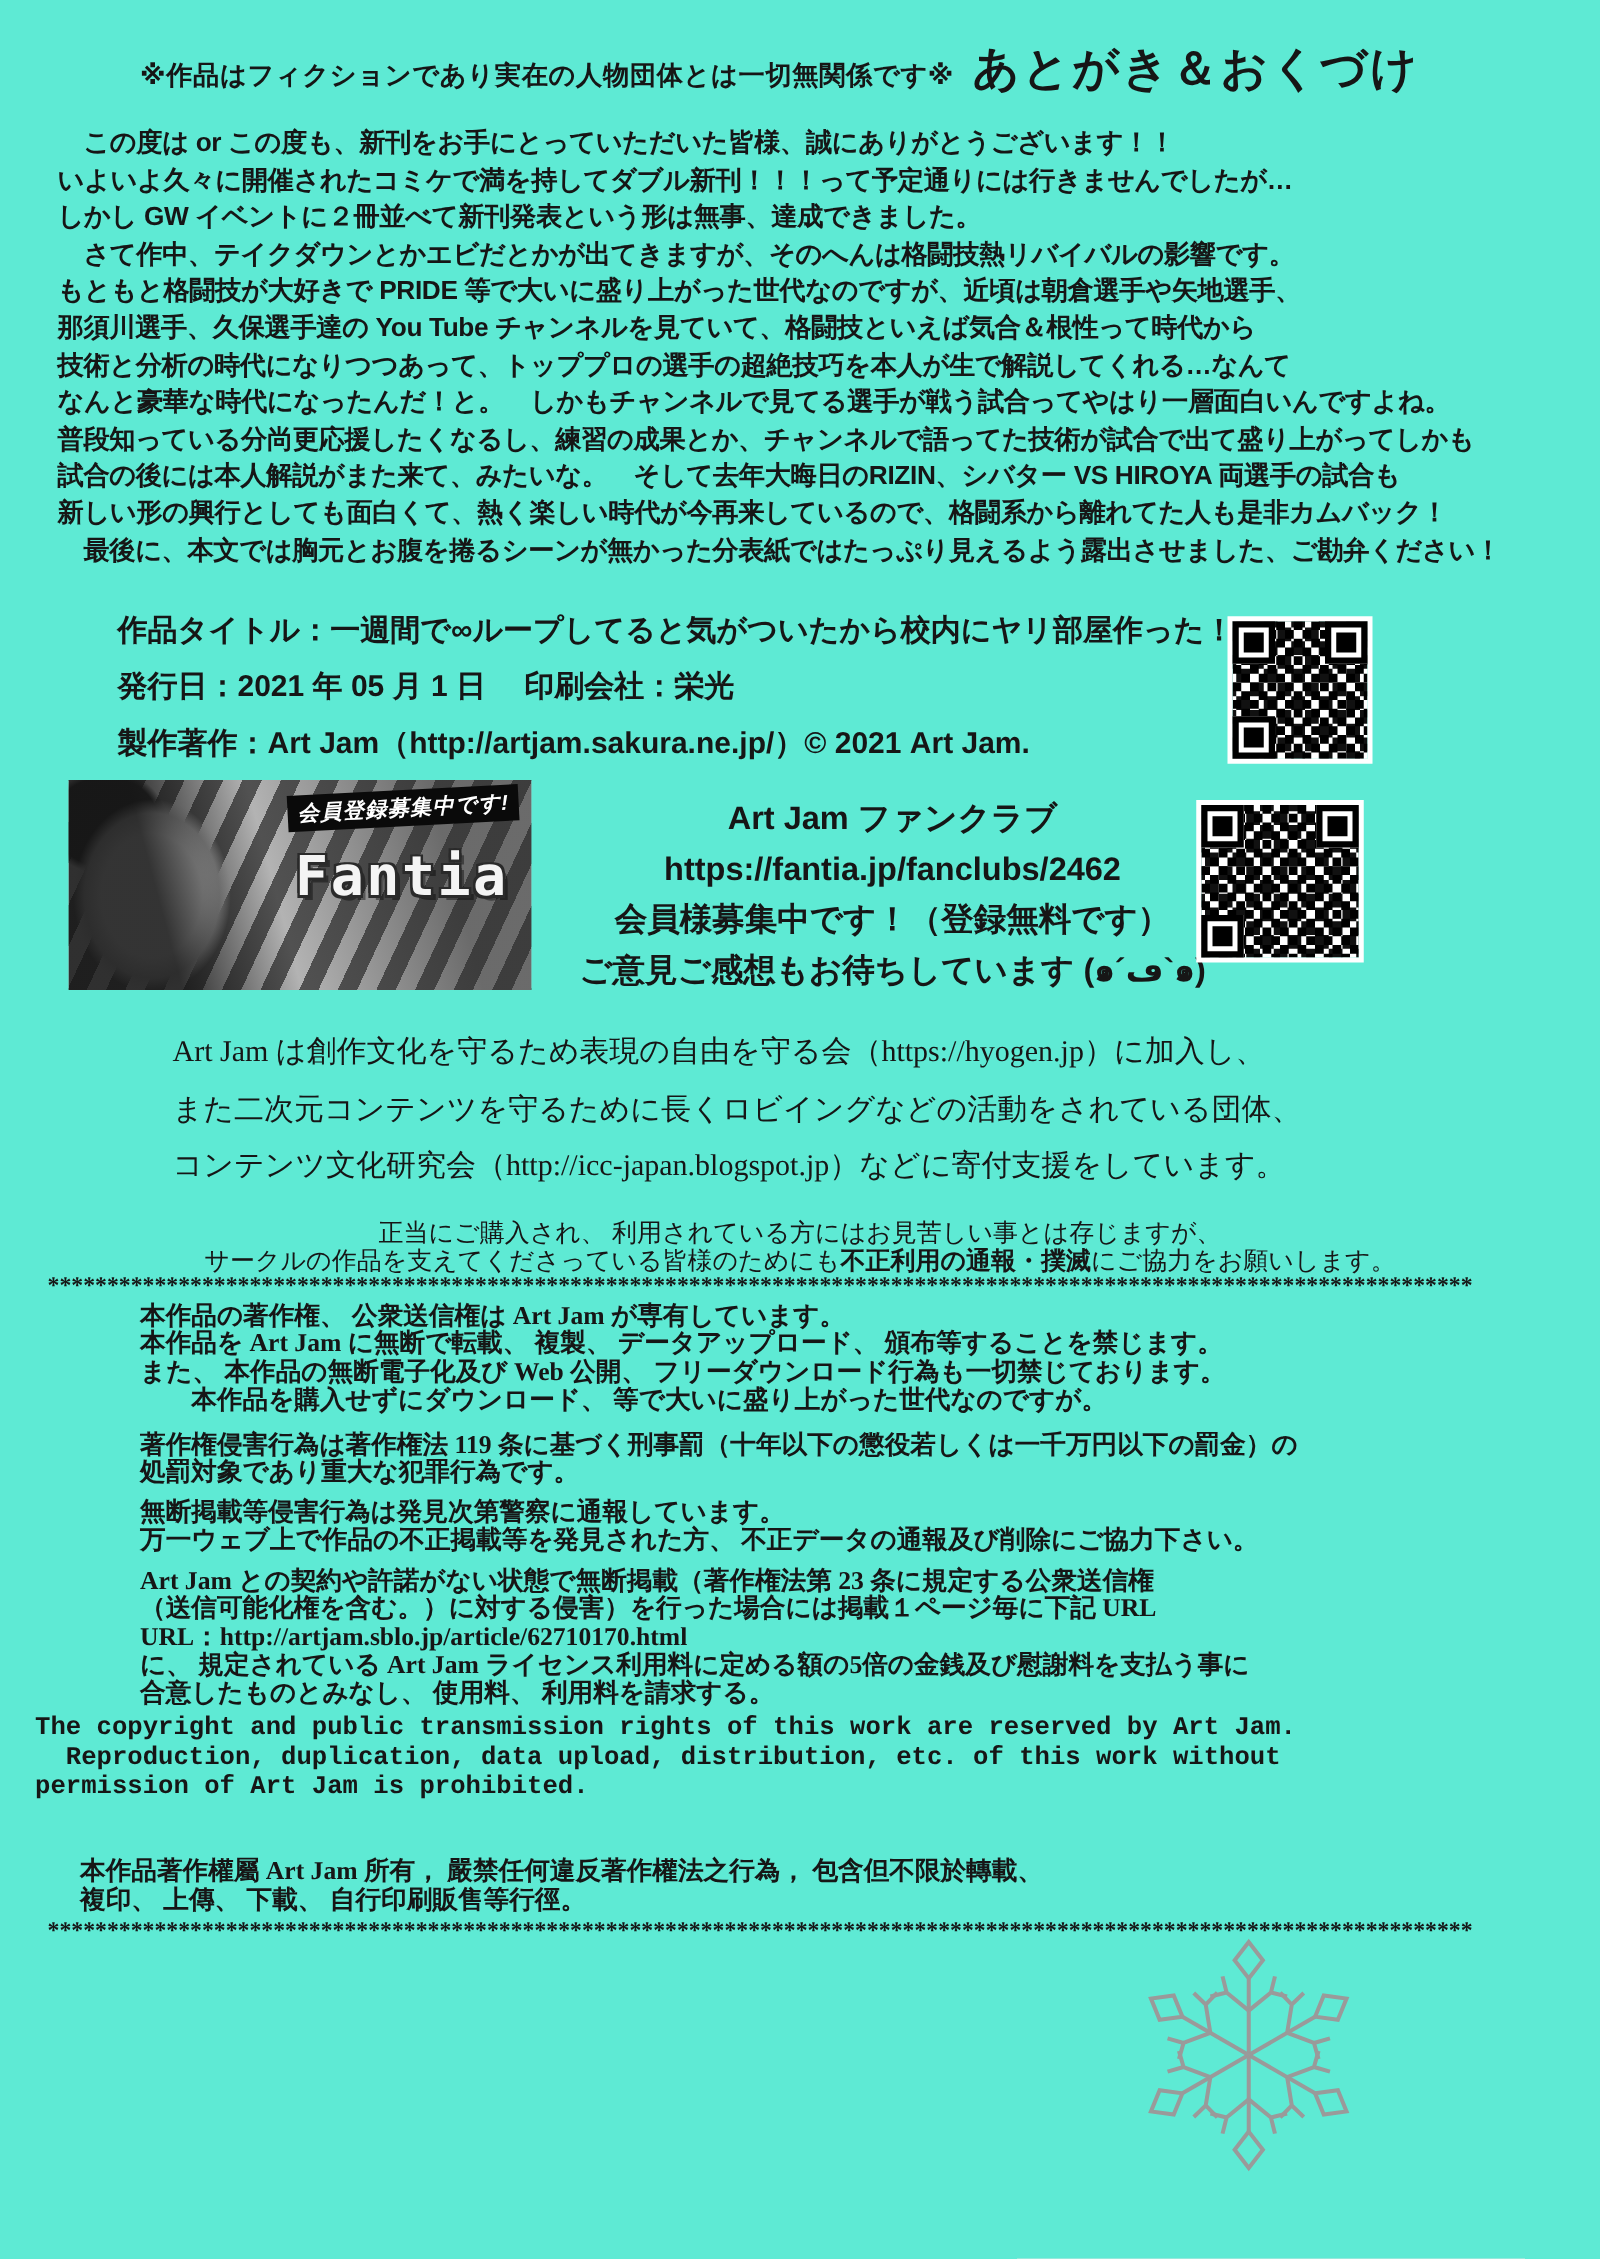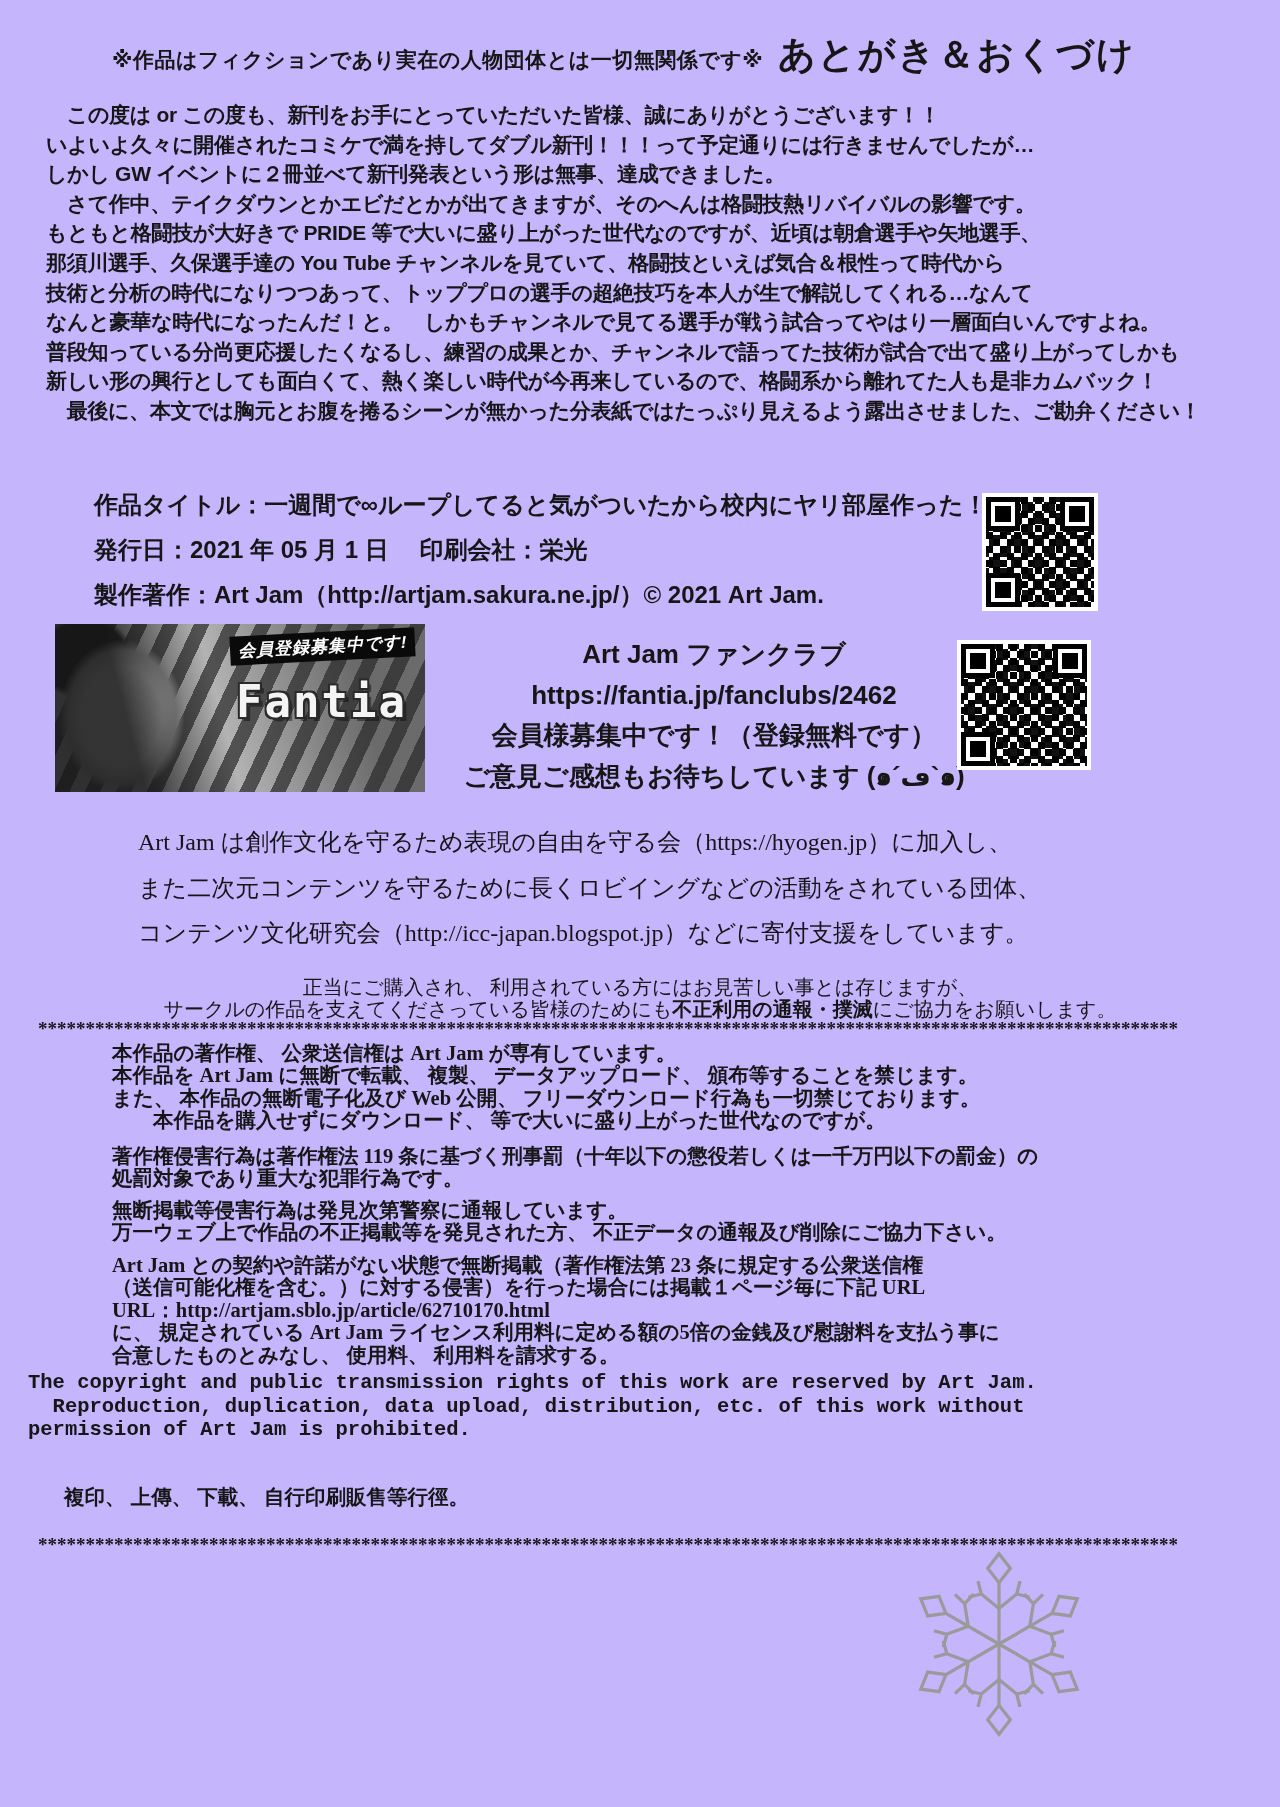--- a/index.html
+++ b/index.html
@@ -1,16 +1,16 @@
 <!DOCTYPE html>
 <html><head>
 <meta charset="utf-8">
 <style>
   html,body{margin:0;padding:0;background:#e8e8e8;}
-  #page{position:relative;width:1280px;height:1807px;background:#c4b5fd;margin:0 auto;
+  #page{position:relative;width:1280px;height:1807px;background:#5eead4;margin:0 auto;
         font-family:"Liberation Sans","DejaVu Sans",sans-serif;color:#161616;overflow:hidden;}
 
   
   .disclaimer{position:absolute;left:112px;top:46px;font-size:21px;font-weight:bold;letter-spacing:.5px;}
   .page-title{position:absolute;left:778px;top:30px;font-size:37px;font-weight:bold;letter-spacing:2px;}
 
   
   .afterword{position:absolute;left:46px;top:100px;width:1206px;font-size:21px;line-height:29.6px;
              font-weight:bold;letter-spacing:-0.3px;}
   .afterword div{white-space:nowrap;}
@@ -95,20 +95,21 @@
   <div class="afterword">
     <div>　この度は or この度も、新刊をお手にとっていただいた皆様、誠にありがとうございます！！</div>
     <div>いよいよ久々に開催されたコミケで満を持してダブル新刊！！！って予定通りには行きませんでしたが…</div>
     <div>しかし GW イベントに２冊並べて新刊発表という形は無事、達成できました。</div>
     <div>　さて作中、テイクダウンとかエビだとかが出てきますが、そのへんは格闘技熱リバイバルの影響です。</div>
     <div>もともと格闘技が大好きで PRIDE 等で大いに盛り上がった世代なのですが、近頃は朝倉選手や矢地選手、</div>
     <div>那須川選手、久保選手達の You Tube チャンネルを見ていて、格闘技といえば気合＆根性って時代から</div>
     <div>技術と分析の時代になりつつあって、トッププロの選手の超絶技巧を本人が生で解説してくれる…なんて</div>
     <div>なんと豪華な時代になったんだ！と。　しかもチャンネルで見てる選手が戦う試合ってやはり一層面白いんですよね。</div>
     <div>普段知っている分尚更応援したくなるし、練習の成果とか、チャンネルで語ってた技術が試合で出て盛り上がってしかも</div>
+    <div>試合の後には本人解説がまた来て、みたいな。　そして去年大晦日のRIZIN、シバター VS HIROYA 両選手の試合も</div>
     <div>新しい形の興行としても面白くて、熱く楽しい時代が今再来しているので、格闘系から離れてた人も是非カムバック！</div>
     <div>　最後に、本文では胸元とお腹を捲るシーンが無かった分表紙ではたっぷり見えるよう露出させました、ご勘弁ください！</div>
   </div>
 
   <div class="colophon">
     <div>作品タイトル：一週間で∞ループしてると気がついたから校内にヤリ部屋作った！2</div>
     <div>発行日：2021 年 05 月 1 日　 印刷会社：栄光</div>
     <div>製作著作：Art Jam（http://artjam.sakura.ne.jp/）© 2021 Art Jam.</div>
   </div>
 
@@ -175,20 +176,21 @@
     <div>合意したものとみなし、 使用料、 利用料を請求する。</div>
   </div>
 
   <div class="english">
     <div>The copyright and public transmission rights of this work are reserved by Art Jam.</div>
     <div>  Reproduction, duplication, data upload, distribution, etc. of this work without</div>
     <div>permission of Art Jam is prohibited.</div>
   </div>
 
   <div class="chinese">
+    <div>本作品著作權屬 Art Jam 所有， 嚴禁任何違反著作權法之行為， 包含但不限於轉載、</div>
     <div>複印、 上傳、 下載、 自行印刷販售等行徑。</div>
   </div>
 
   <div id="stars2" class="stars">************************************************************************************************************************</div>
 
   <div class="snowflake">
     <svg width="162" height="200" viewBox="0 0 100 124">
       <defs>
         <g id="arm" stroke="#9a9a9a" stroke-width="2" fill="none">
           <line x1="50" y1="62" x2="50" y2="24"></line>

